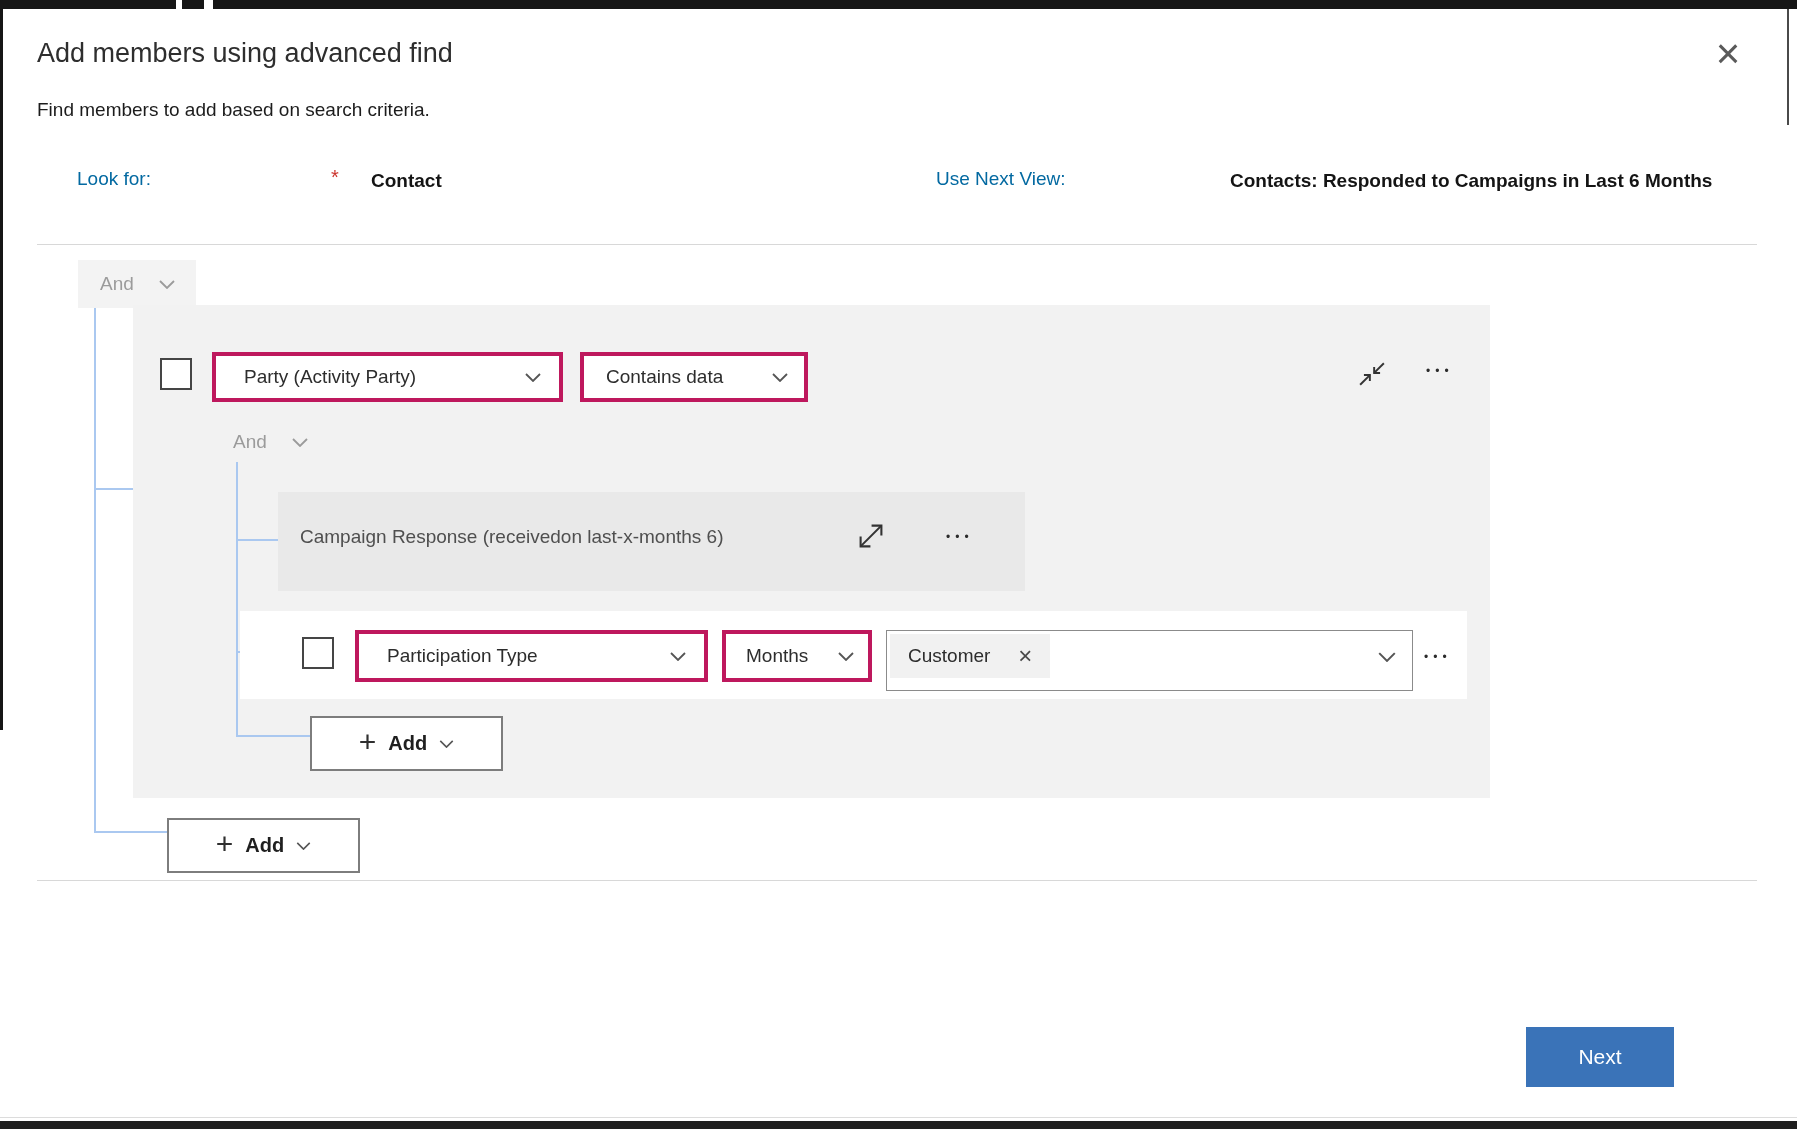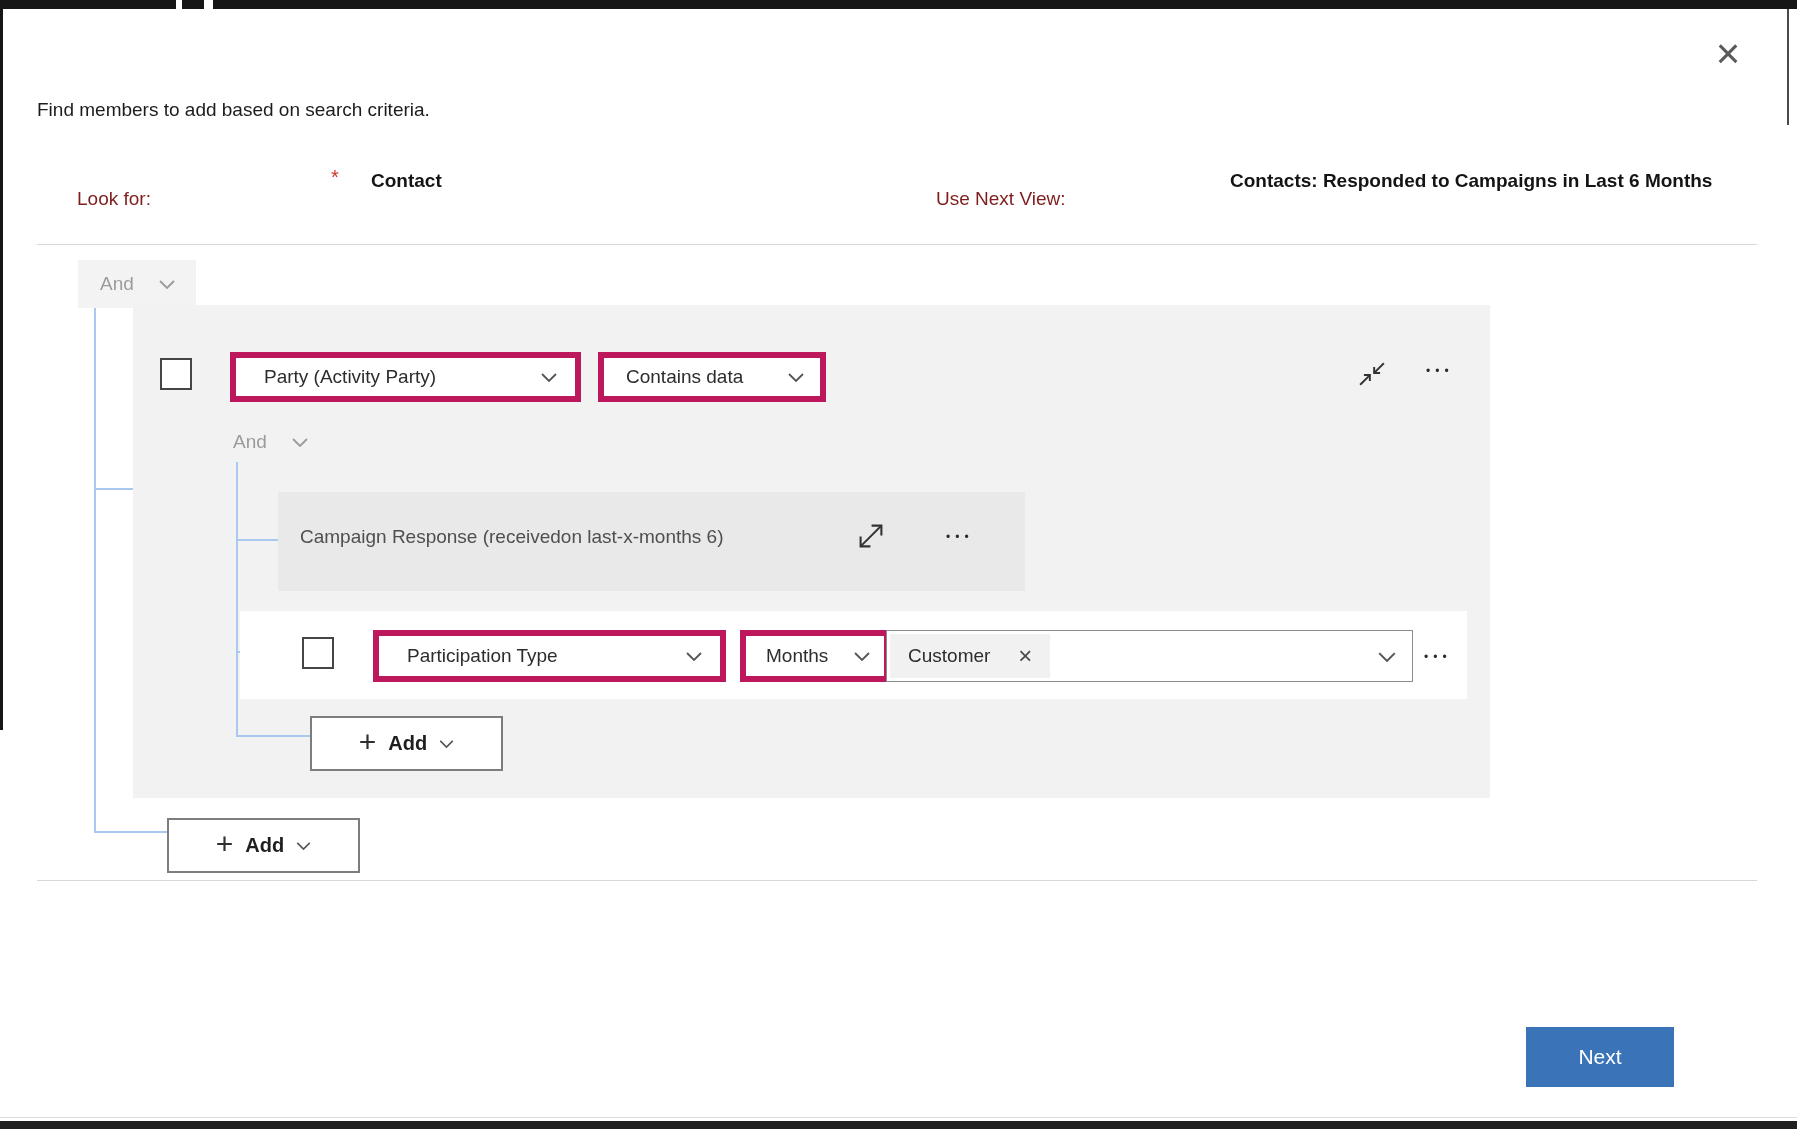--- a/index.html
+++ b/index.html
@@ -18,21 +18,21 @@
   .bottom-line{left:0;top:1117px;width:1797px;height:1px;background:#dcdcdc;}
   .task-bar{left:0;top:1121px;width:1797px;height:8px;background:#1f1f1f;}
 
   
   .title{left:37px;top:38px;font-size:27px;color:#2e2e2e;}
   .subtitle{left:37px;top:99px;font-size:19px;color:#1c1c1c;}
   .close-btn{left:1702px;top:30px;width:52px;height:48px;justify-content:center;cursor:pointer;}
   .close-btn span{font-size:42px;font-weight:400;color:#5a5a5a;line-height:1;}
 
   
-  .lbl{font-size:19px;color:#7f1d1d;margin-top:20px;}
+  .lbl{font-size:19px;color:#0369a1;}
   .look-for-label{left:77px;top:168px;}
   .required{left:331px;top:166px;font-size:20px;color:#cc352e;}
   .entity-value{left:371px;top:170px;font-size:19px;font-weight:700;color:#141414;}
   .saved-view-label{left:936px;top:168px;}
   .saved-view-value{left:1230px;top:170px;width:527px;font-size:19px;font-weight:700;color:#141414;
     white-space:nowrap;overflow:hidden;}
   .divider{height:1px;background:#d8d8d8;}
   .divider1{left:37px;top:244px;width:1720px;}
   .divider2{left:37px;top:880px;width:1720px;}
 
@@ -49,43 +49,43 @@
   .h4{left:238px;top:651px;width:12px;height:2px;}
   .h5{left:238px;top:735px;width:72px;height:2px;}
 
   .group-box{left:133px;top:305px;width:1357px;height:493px;background:#f2f2f2;}
   .white-strip{left:240px;top:611px;width:1227px;height:88px;background:#ffffff;}
 
   .checkbox{width:32px;height:32px;background:#fff;border:2px solid #454545;box-sizing:border-box;cursor:pointer;}
   .cb1{left:160px;top:358px;}
   .cb2{left:302px;top:637px;}
 
-  .dd{background:#fff;border:6px solid #be185d;box-sizing:border-box;font-size:19px;color:#2d2d2d;
-      justify-content:space-between;cursor:pointer;margin-left:18px;}
+  .dd{background:#fff;border:4px solid #be185d;box-sizing:border-box;font-size:19px;color:#2d2d2d;
+      justify-content:space-between;cursor:pointer;}
   .dd-party{left:212px;top:352px;width:351px;height:50px;padding:0 18px 0 28px;}
   .dd-contains{left:580px;top:352px;width:228px;height:50px;padding:0 16px 0 22px;}
   .dd-participation{left:355px;top:630px;width:353px;height:52px;padding:0 18px 0 28px;}
   .dd-equals{left:722px;top:630px;width:150px;height:52px;padding:0 14px 0 20px;}
 
   .chev{stroke:#555;stroke-width:1.8;fill:none;}
   .chev-grey{stroke:#9b9b9b;}
 
   .icon-btn{cursor:pointer;justify-content:center;}
   .collapse-icon{left:1352px;top:356px;width:40px;height:36px;}
   .more{font-size:12px;letter-spacing:5px;color:#2b2b2b;cursor:pointer;}
   .more1{left:1426px;top:364px;}
   .more-camp{position:absolute;left:668px;top:38px;}
   .more2{left:1424px;top:650px;}
 
   .related-row{left:278px;top:492px;width:747px;height:99px;background:#e9e9e9;cursor:pointer;}
   .related-label{position:absolute;left:22px;top:34px;font-size:19px;color:#4f4f4f;white-space:nowrap;text-align:center;}
   .expand-icon{position:absolute;left:578px;top:28px;width:32px;height:32px;cursor:pointer;}
   .arrow-svg{stroke:#333;stroke-width:1.8;fill:none;}
 
-  .value-field{left:886px;top:630px;width:527px;height:52px;background:#fff;border:1px solid #8b8b8b;
+  .value-field{left:886px;top:630px;width:527px;height:61px;background:#fff;border:1px solid #8b8b8b;
     box-sizing:border-box;cursor:pointer;}
   .tag{position:absolute;left:3px;top:3px;height:44px;background:#f1f1f1;display:flex;align-items:center;
     padding:0 18px;font-size:19px;color:#2d2d2d;}
   .tag .remove{margin-left:28px;font-size:24px;color:#4a4a4a;line-height:1;cursor:pointer;}
   .value-chev{position:absolute;right:16px;top:21px;}
 
   .add-btn{width:193px;height:55px;background:#fff;border:2px solid #7d7d7d;box-sizing:border-box;
     justify-content:center;gap:12px;cursor:pointer;}
   .add-inner{left:310px;top:716px;}
   .add-outer{left:167px;top:818px;}
@@ -100,20 +100,21 @@
 
 <div id="screen">
 
   <div class="abs top-bar">
     <div class="notch" style="left:176px;width:6px;"></div>
     <div class="notch" style="left:204px;width:9px;"></div>
   </div>
   <div class="abs left-edge"></div>
   <div class="abs right-edge"></div>
 
+  <div class="abs title">Add members using advanced find</div>
   <div class="abs flex close-btn">
     <span>×</span>
   </div>
   <div class="abs subtitle">Find members to add based on search criteria.</div>
 
   <div class="abs lbl look-for-label">Look for:</div>
   <div class="abs required">*</div>
   <div class="abs entity-value">Contact</div>
   <div class="abs lbl saved-view-label">Use Next View:</div>
   <div class="abs saved-view-value">Contacts: Responded to Campaigns in Last 6 Months</div>

